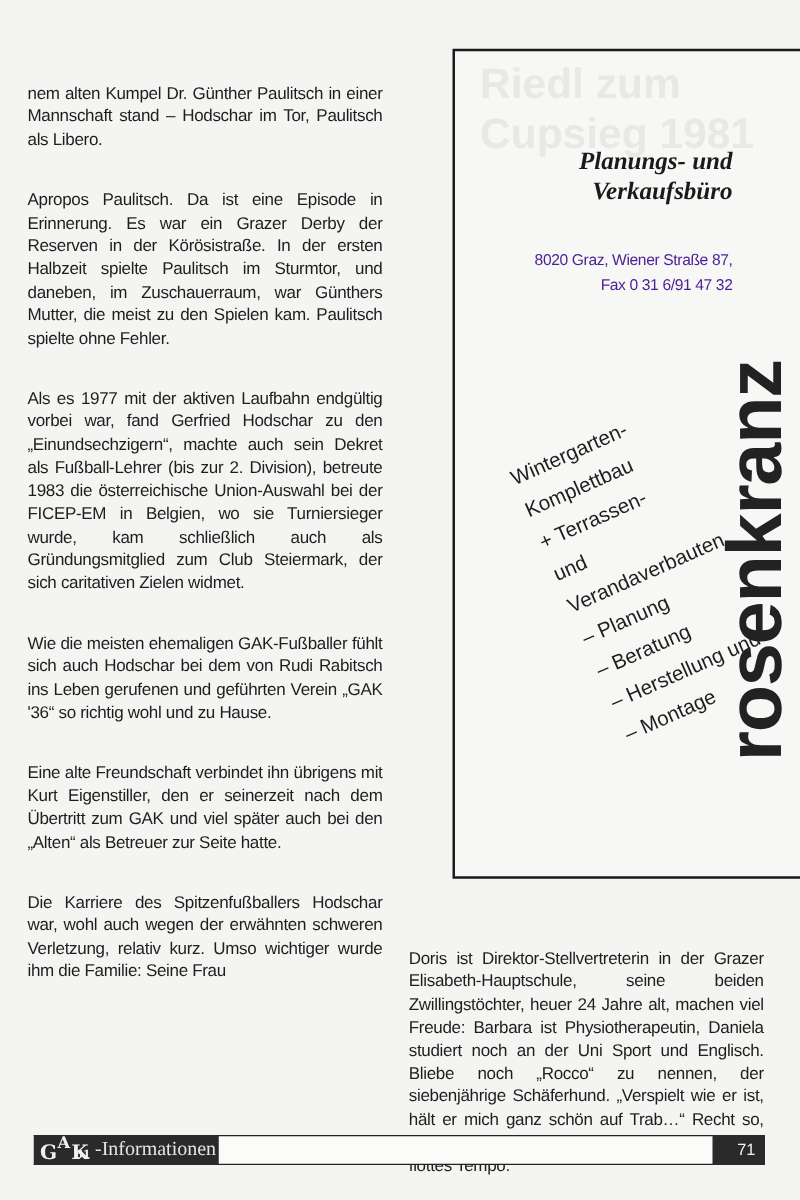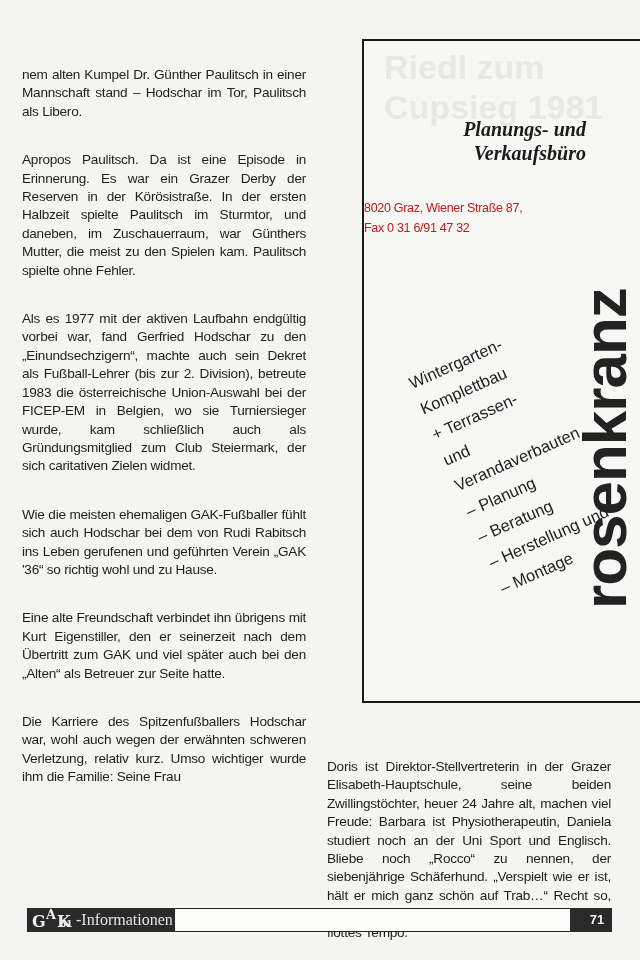--- a/index.html
+++ b/index.html
@@ -64,24 +64,24 @@
       font-weight: bold;
       font-size: 20px;
       line-height: 24px;
       color: #1a1a1a;
     }
     .ad-contact {
       position: absolute;
       left: 0;
       top: 157px;
       width: 222px;
-      text-align: left;
+      text-align: right;
       font-size: 12.5px;
       line-height: 20px;
-      color: #b91c1c;
+      color: #4c1d95;
       letter-spacing: -0.3px;
     }
     .ad-services {
       position: absolute;
       left: 40px;
       top: 330px;
       transform: rotate(-24deg);
       transform-origin: left top;
       font-size: 16.5px;
       line-height: 28px;
@@ -145,21 +145,21 @@
     }
     .footer-page {
       position: absolute;
       right: 0;
       top: -1.5px;
       width: 42px;
       height: 24px;
       background: #2a2a2a;
       color: #f2f2f2;
       font-size: 13px;
-      font-weight: bold;
+      font-weight: normal;
       display: flex;
       align-items: center;
       justify-content: center;
       padding-left: 12px;
     }
   </style>
 </head>
 <body>
 
 <div class="col-left">

